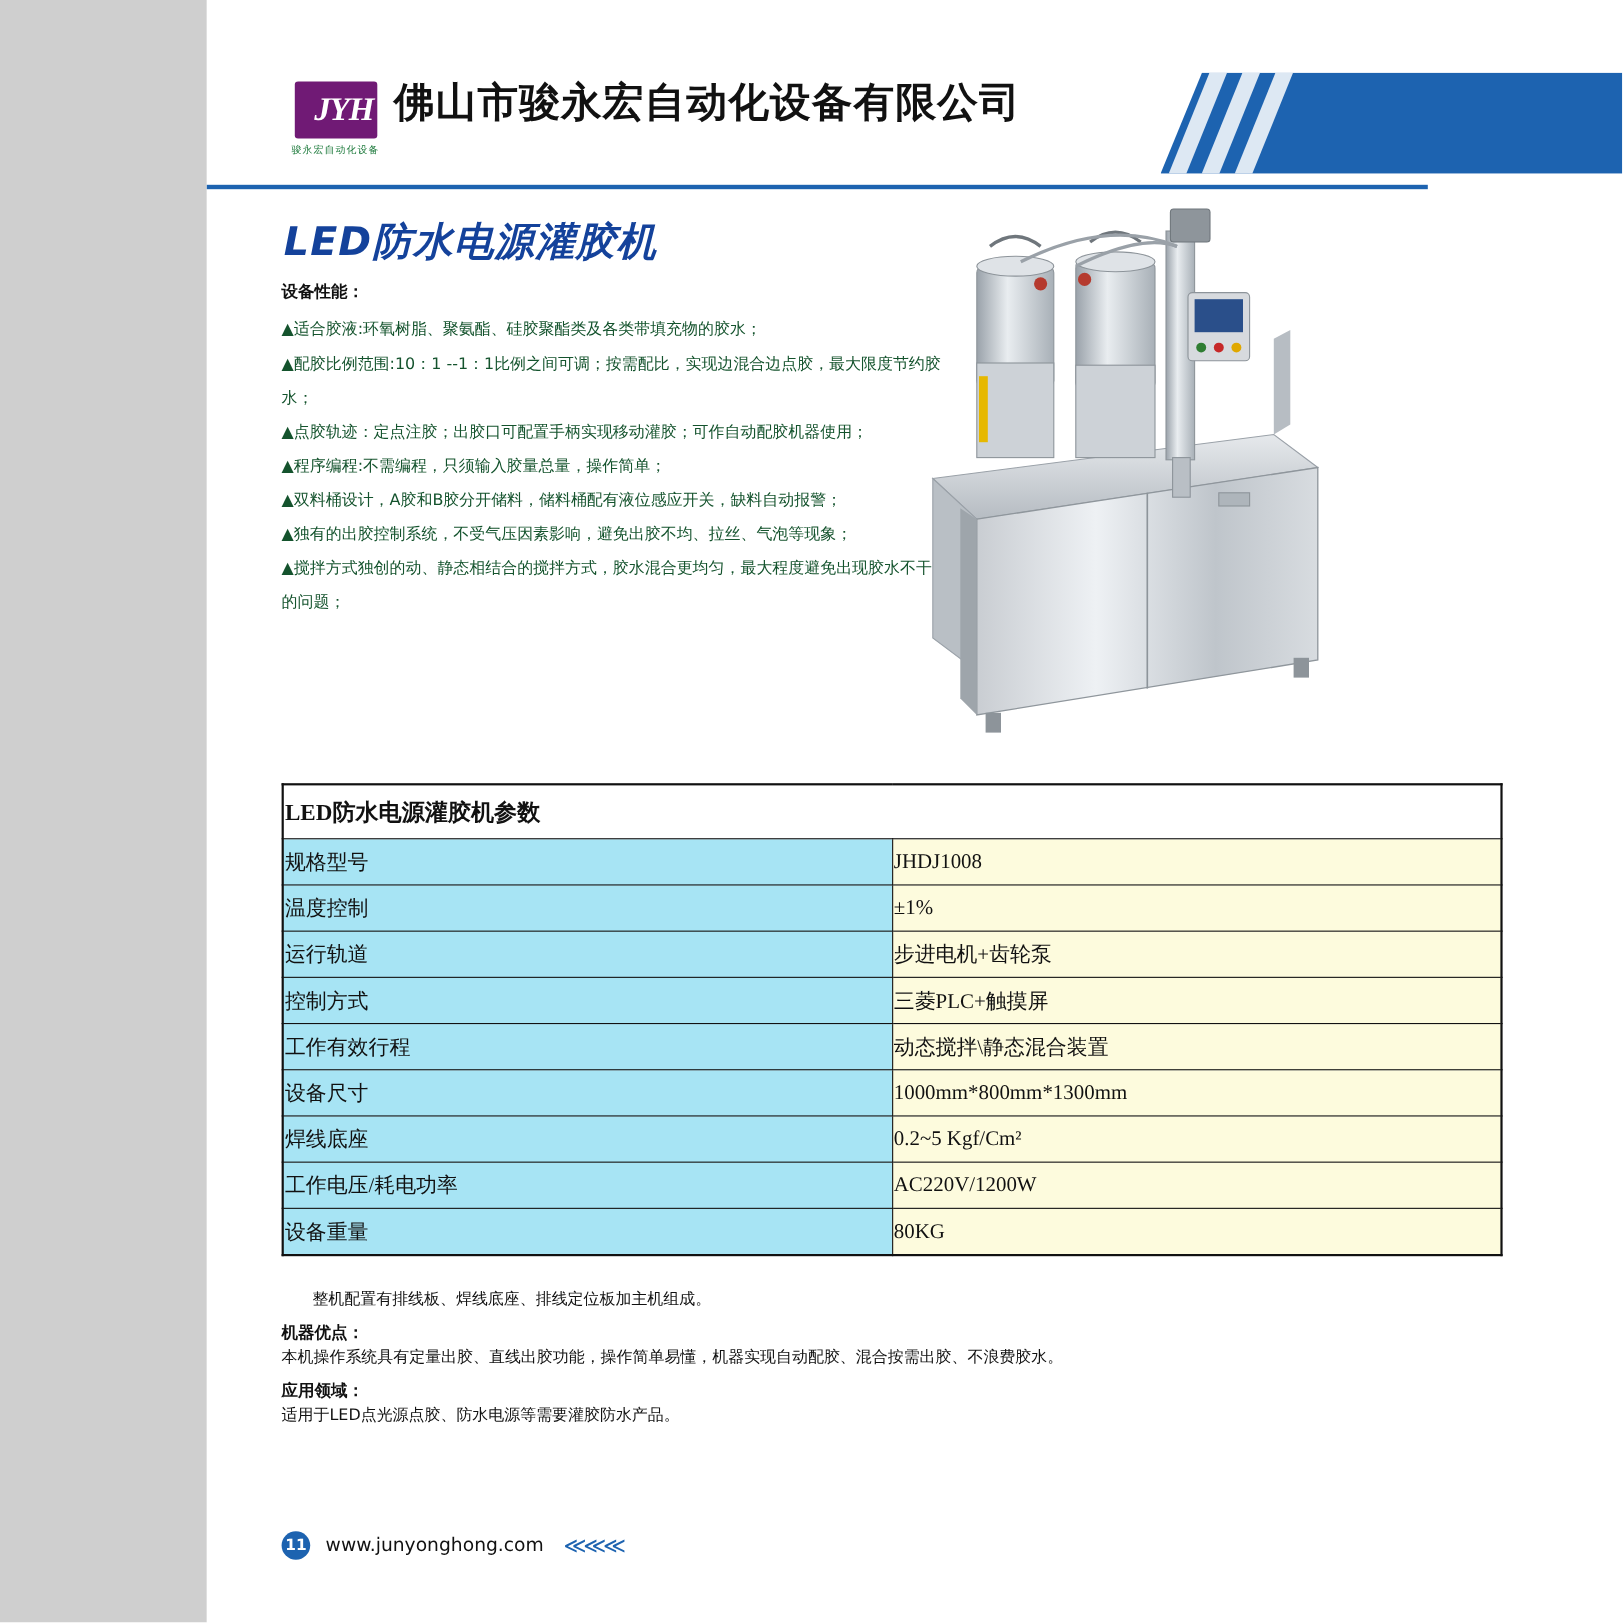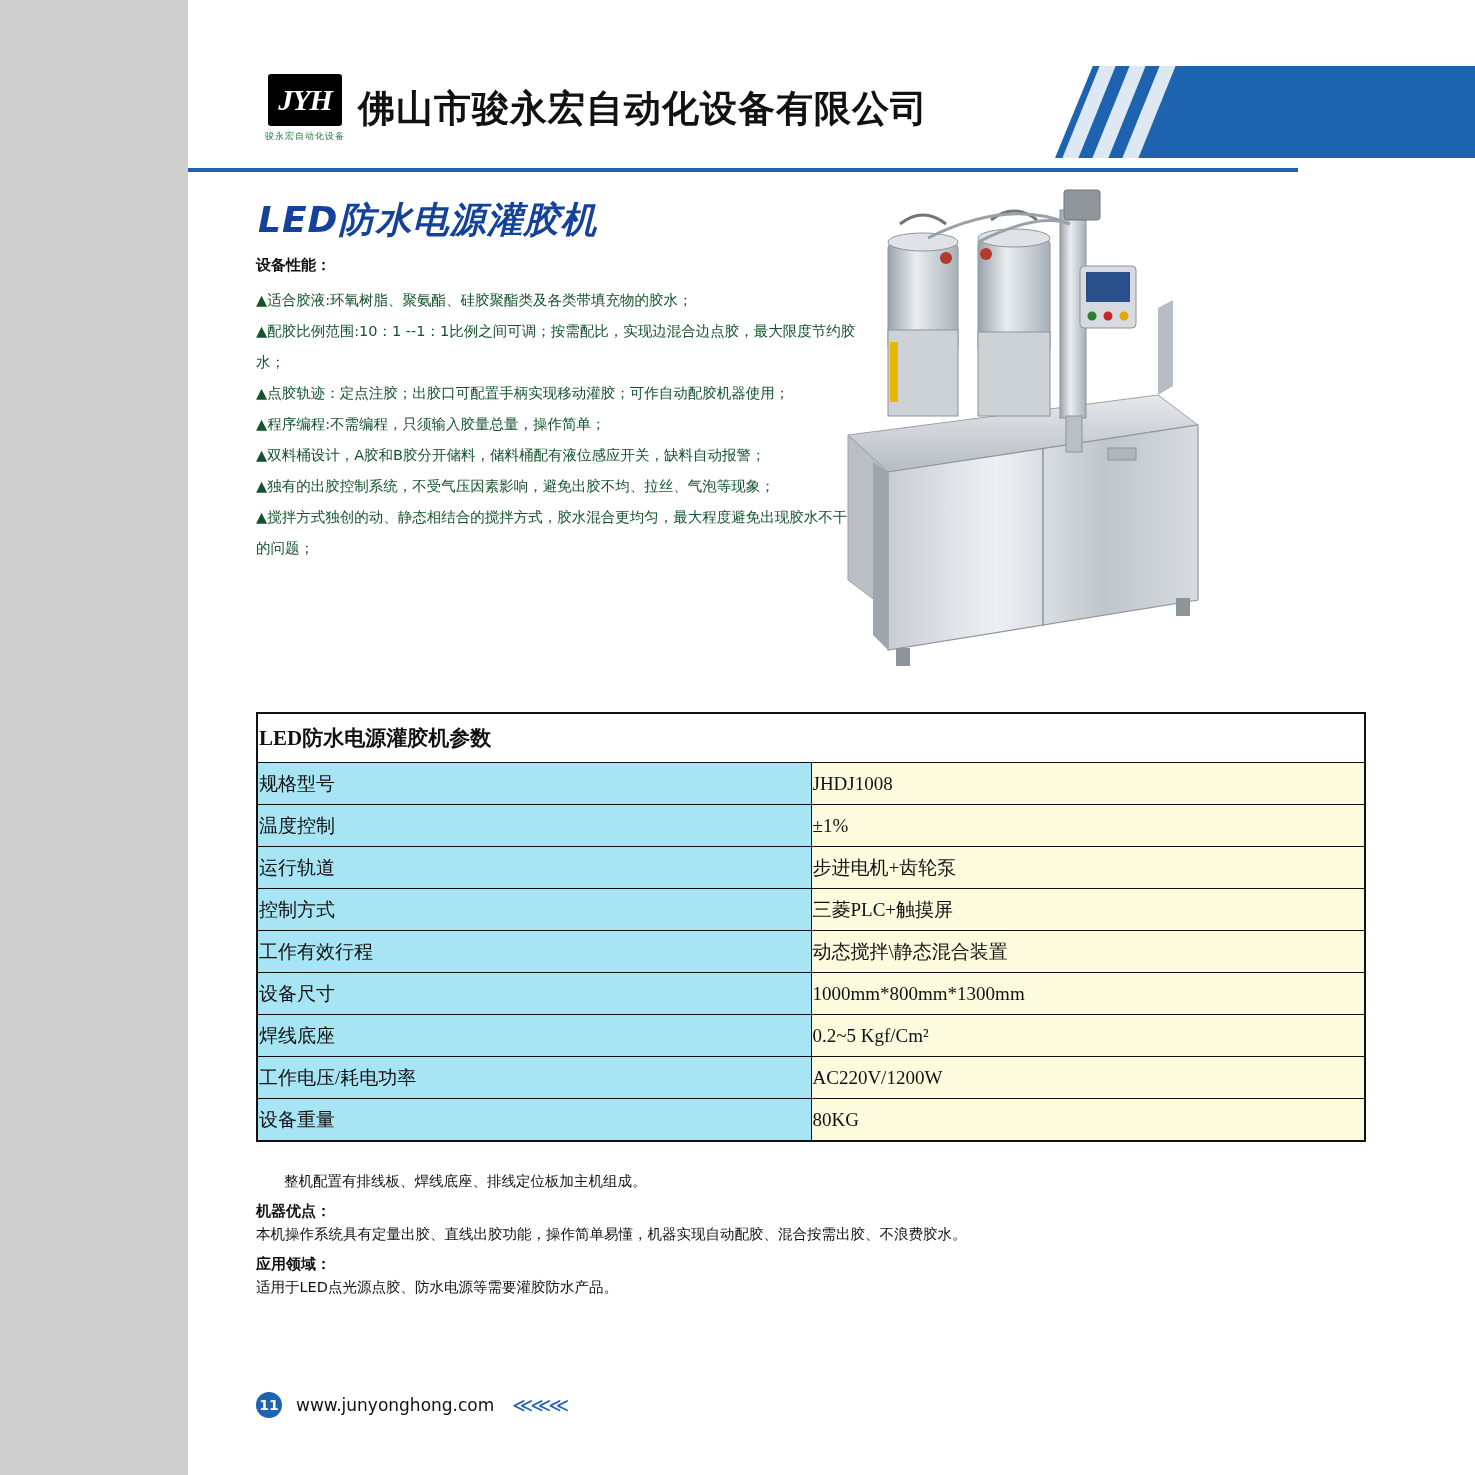--- a/index.html
+++ b/index.html
@@ -69,44 +69,45 @@
 
   .logo {
     position: absolute;
     left: 70px;
     top: 16px;
     width: 94px;
     height: 80px;
     text-align: center;
   }
   .logo-mark {
-    width: 74px;
+    width: 60px;
     height: 52px;
     margin: 0 auto;
-    background: #000000;
+    background: #701a75;
     border-radius: 3px;
     color: #ffffff;
     font-size: 30px;
     font-weight: bold;
     font-style: italic;
     line-height: 52px;
     letter-spacing: -1px;
     font-family: "Liberation Serif", serif;
+    padding-left: 15px;
   }
   .logo-sub {
     margin-top: 4px;
     font-size: 9px;
     color: #1d7a3c;
     letter-spacing: 1px;
     white-space: nowrap;
   }
   .company-name {
     position: absolute;
     left: 170px;
-    top: 26px;
+    top: 10px;
     font-size: 37px;
     font-weight: bold;
     color: #111111;
     letter-spacing: 1px;
     font-family: Liberation Serif, serif;
   }
   .header-rule {
     position: absolute;
     left: 0;
     top: 168px;

